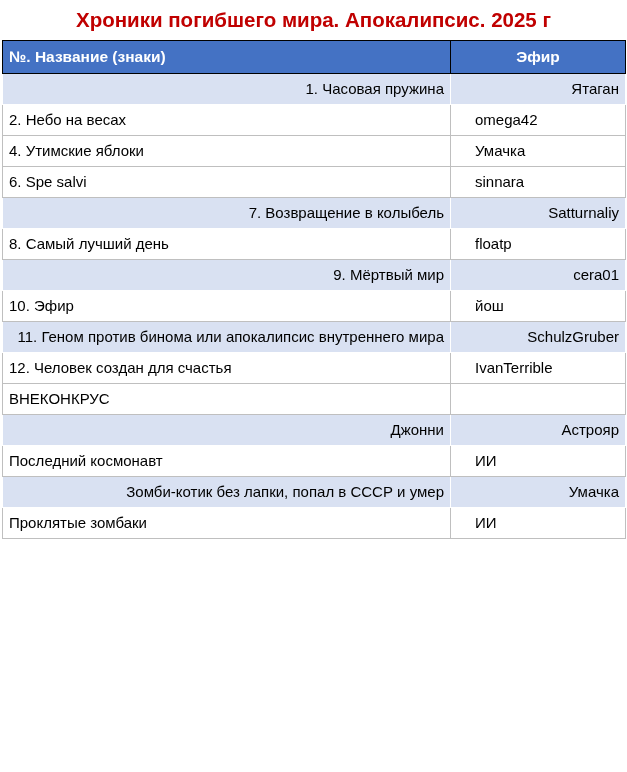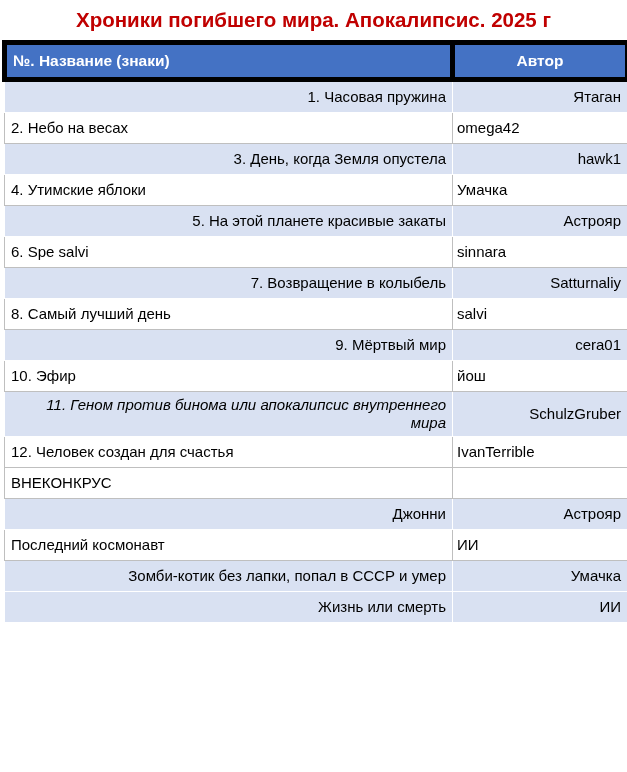--- a/index.html
+++ b/index.html
@@ -37,21 +37,21 @@
   }
   table.contest-table col.c1 { width: 448px; }
   table.contest-table col.c2 { width: 175px; }
 
   thead th {
     background: #4472c4;
     color: #ffffff;
     font-weight: bold;
     font-size: 15.5px;
     height: 28px;
-    border: 5px solid #000000;
+    border: 1px solid #000000;
     padding: 2px 6px;
   }
   thead th.th-num {
     text-align: left;
   }
   thead th.th-author {
     text-align: center;
   }
   tbody td {
     border: 1px solid #ffffff;
@@ -68,78 +68,69 @@
   tbody tr.plain td {
     background: #ffffff;
   }
   tbody tr.plain td {
     border-color: #bfbfbf;
   }
   tbody tr.shade td {
     border-color: #ffffff;
   }
   td.author {
-    padding-left: 4px;
+    padding-left: 24px;
   }
   td.twoline {
     line-height: 1.2;
     padding-bottom: 4px;
-    font-style: italic;
   }
 </style>
 </head>
 <body>
 
 <div class="page">
 
   <div class="title">Хроники погибшего мира. Апокалипсис. 2025 г</div>
 
   <table class="contest-table">
     <colgroup>
       <col class="c1">
       <col class="c2">
     </colgroup>
     <thead>
       <tr>
         <th class="th-num">№. Название (знаки)</th>
-        <th class="th-author">Автор</th>
+        <th class="th-author">Эфир</th>
       </tr>
     </thead>
     <tbody>
       <tr class="shade">
         <td>1. Часовая пружина</td>
         <td class="author">Ятаган</td>
       </tr>
       <tr class="plain">
         <td>2. Небо на весах</td>
         <td class="author">omega42</td>
       </tr>
-      <tr class="shade">
-        <td>3. День, когда Земля опустела</td>
-        <td class="author">hawk1</td>
-      </tr>
       <tr class="plain">
         <td>4. Утимские яблоки</td>
         <td class="author">Умачка</td>
-      </tr>
-      <tr class="shade">
-        <td>5. На этой планете красивые закаты</td>
-        <td class="author">Астрояр</td>
       </tr>
       <tr class="plain">
         <td>6. Spe salvi</td>
         <td class="author">sinnara</td>
       </tr>
       <tr class="shade">
         <td>7. Возвращение в колыбель</td>
         <td class="author">Satturnaliy</td>
       </tr>
       <tr class="plain">
         <td>8. Самый лучший день</td>
-        <td class="author">salvi</td>
+        <td class="author">floatp</td>
       </tr>
       <tr class="shade">
         <td>9. Мёртвый мир</td>
         <td class="author">cera01</td>
       </tr>
       <tr class="plain">
         <td>10. Эфир</td>
         <td class="author">йош</td>
       </tr>
       <tr class="shade">
@@ -159,20 +150,20 @@
         <td class="author">Астрояр</td>
       </tr>
       <tr class="plain">
         <td>Последний космонавт</td>
         <td class="author">ИИ</td>
       </tr>
       <tr class="shade">
         <td>Зомби-котик без лапки, попал в СССР и умер</td>
         <td class="author">Умачка</td>
       </tr>
-      <tr class="shade">
-        <td>Жизнь или смерть</td>
+      <tr class="plain">
+        <td>Проклятые зомбаки</td>
         <td class="author">ИИ</td>
       </tr>
     </tbody>
   </table>
 
 </div>
 
 </body></html>

